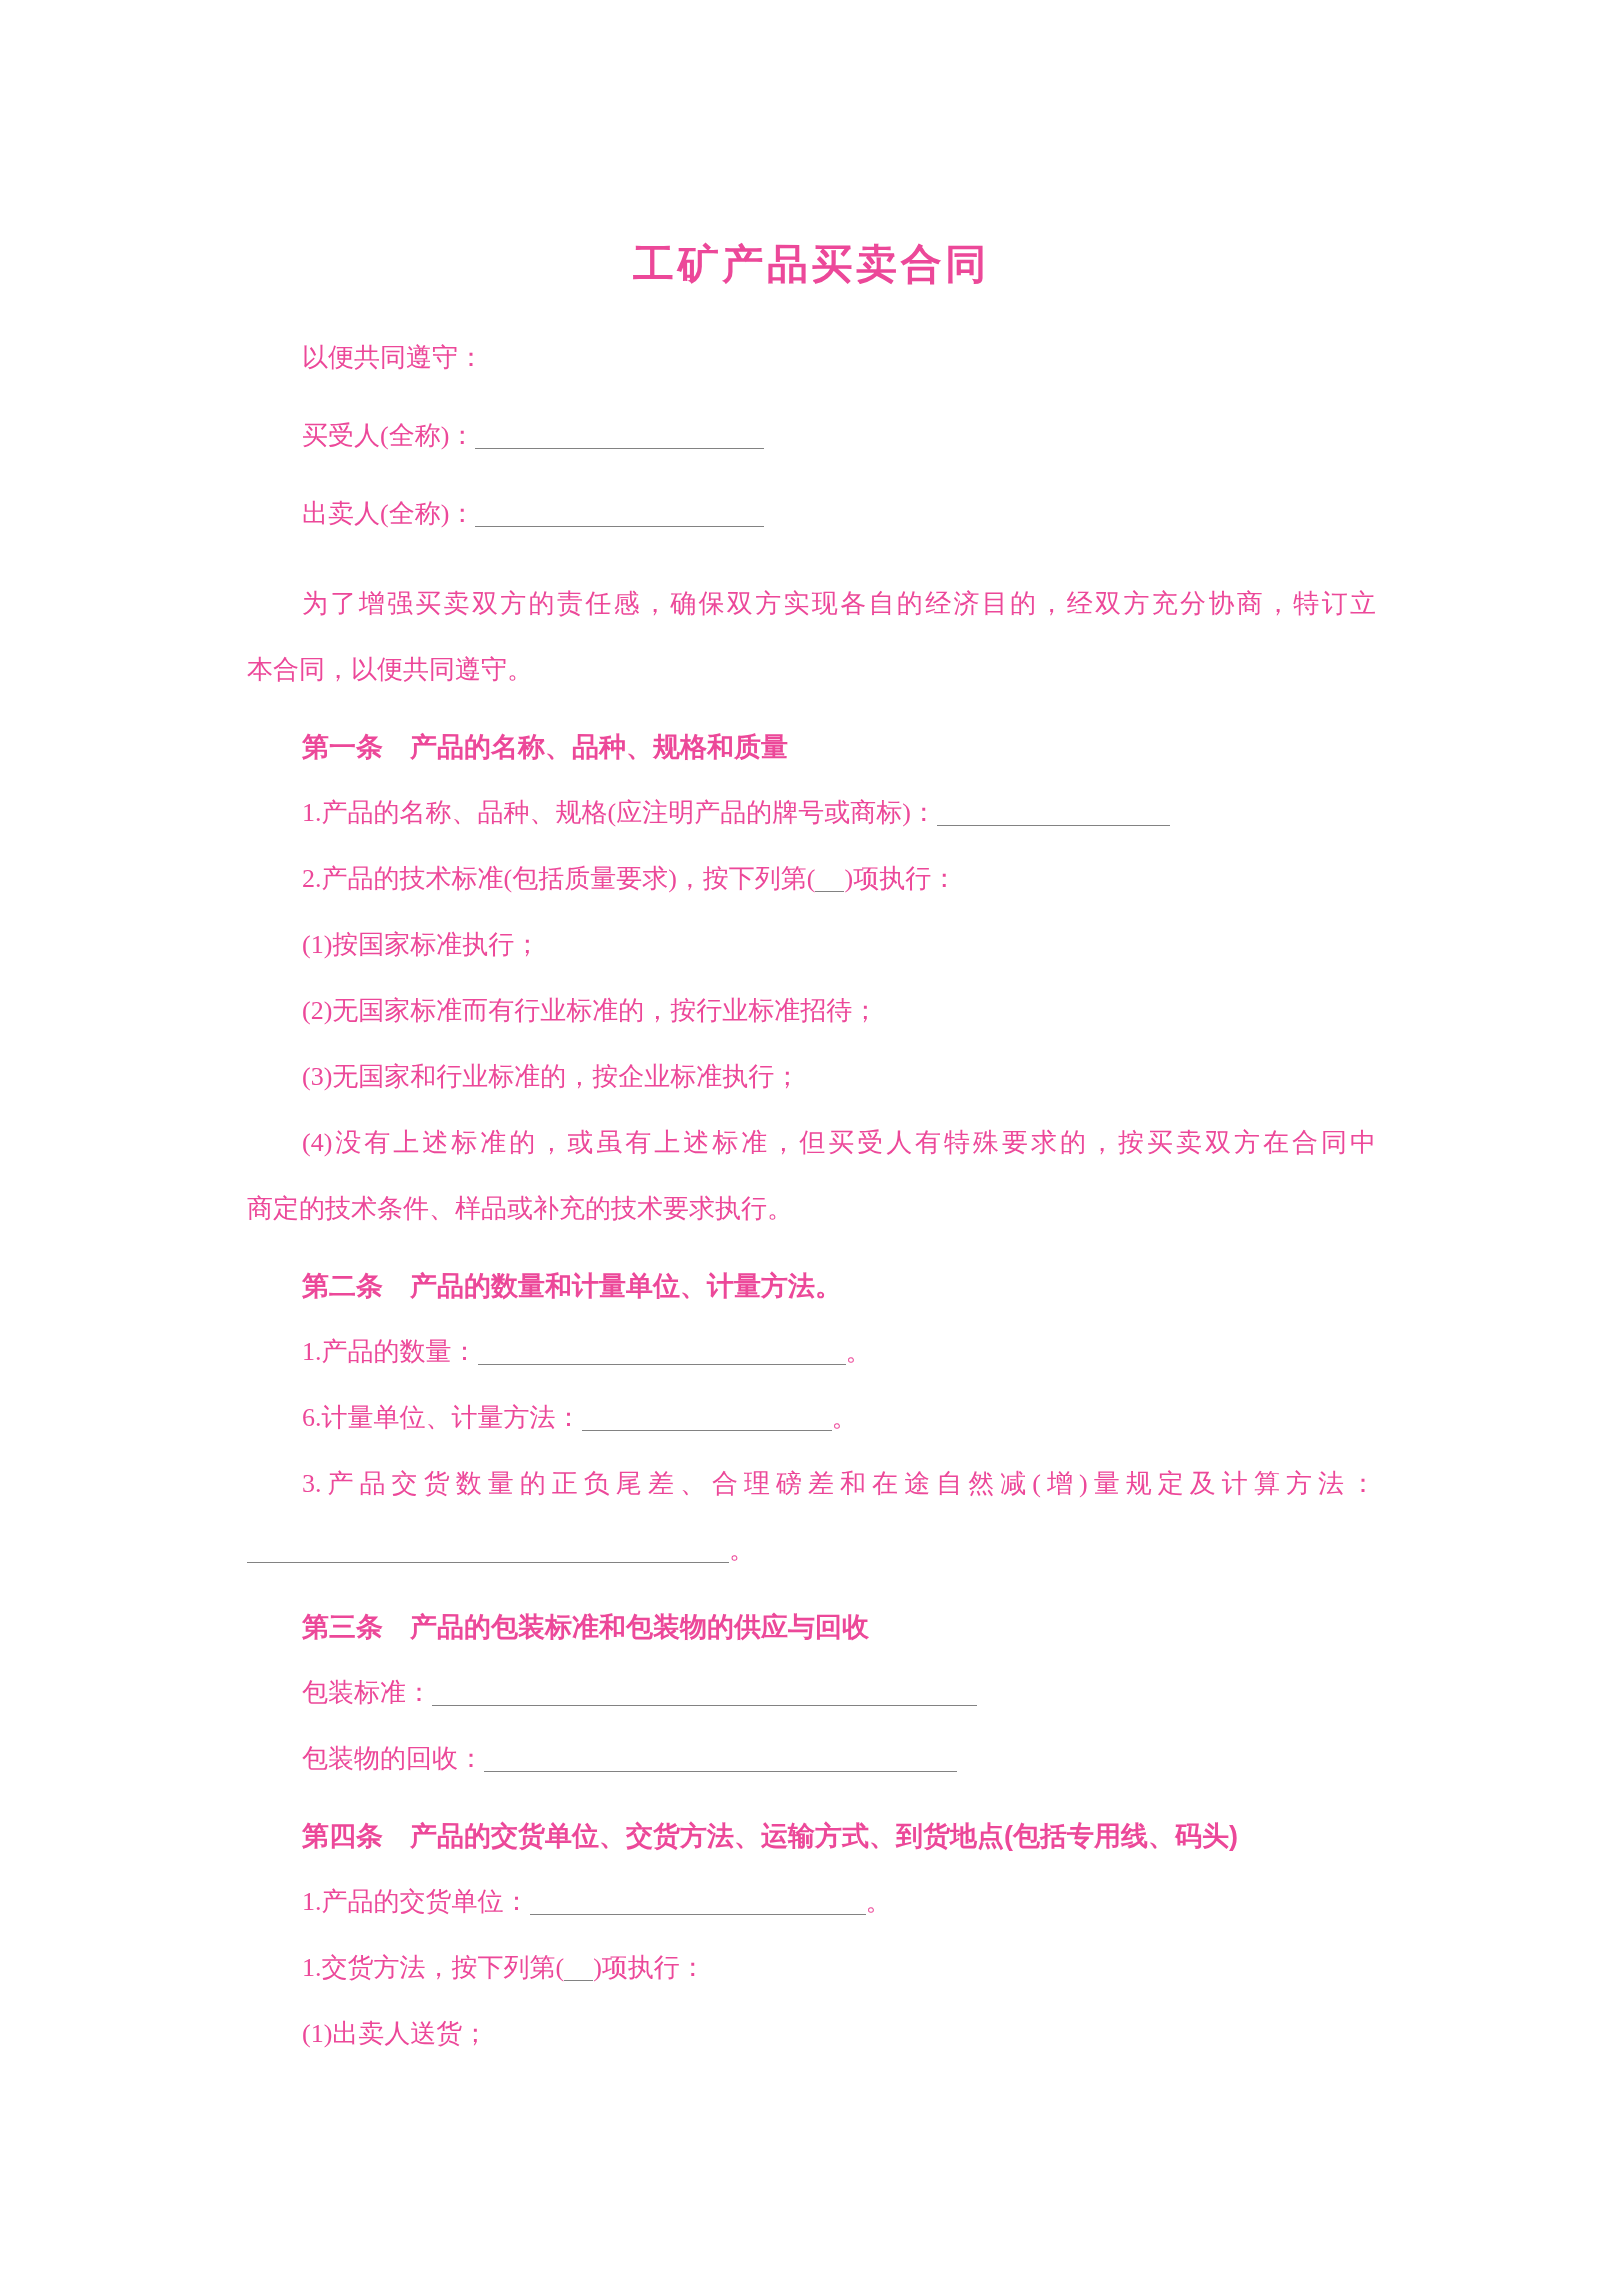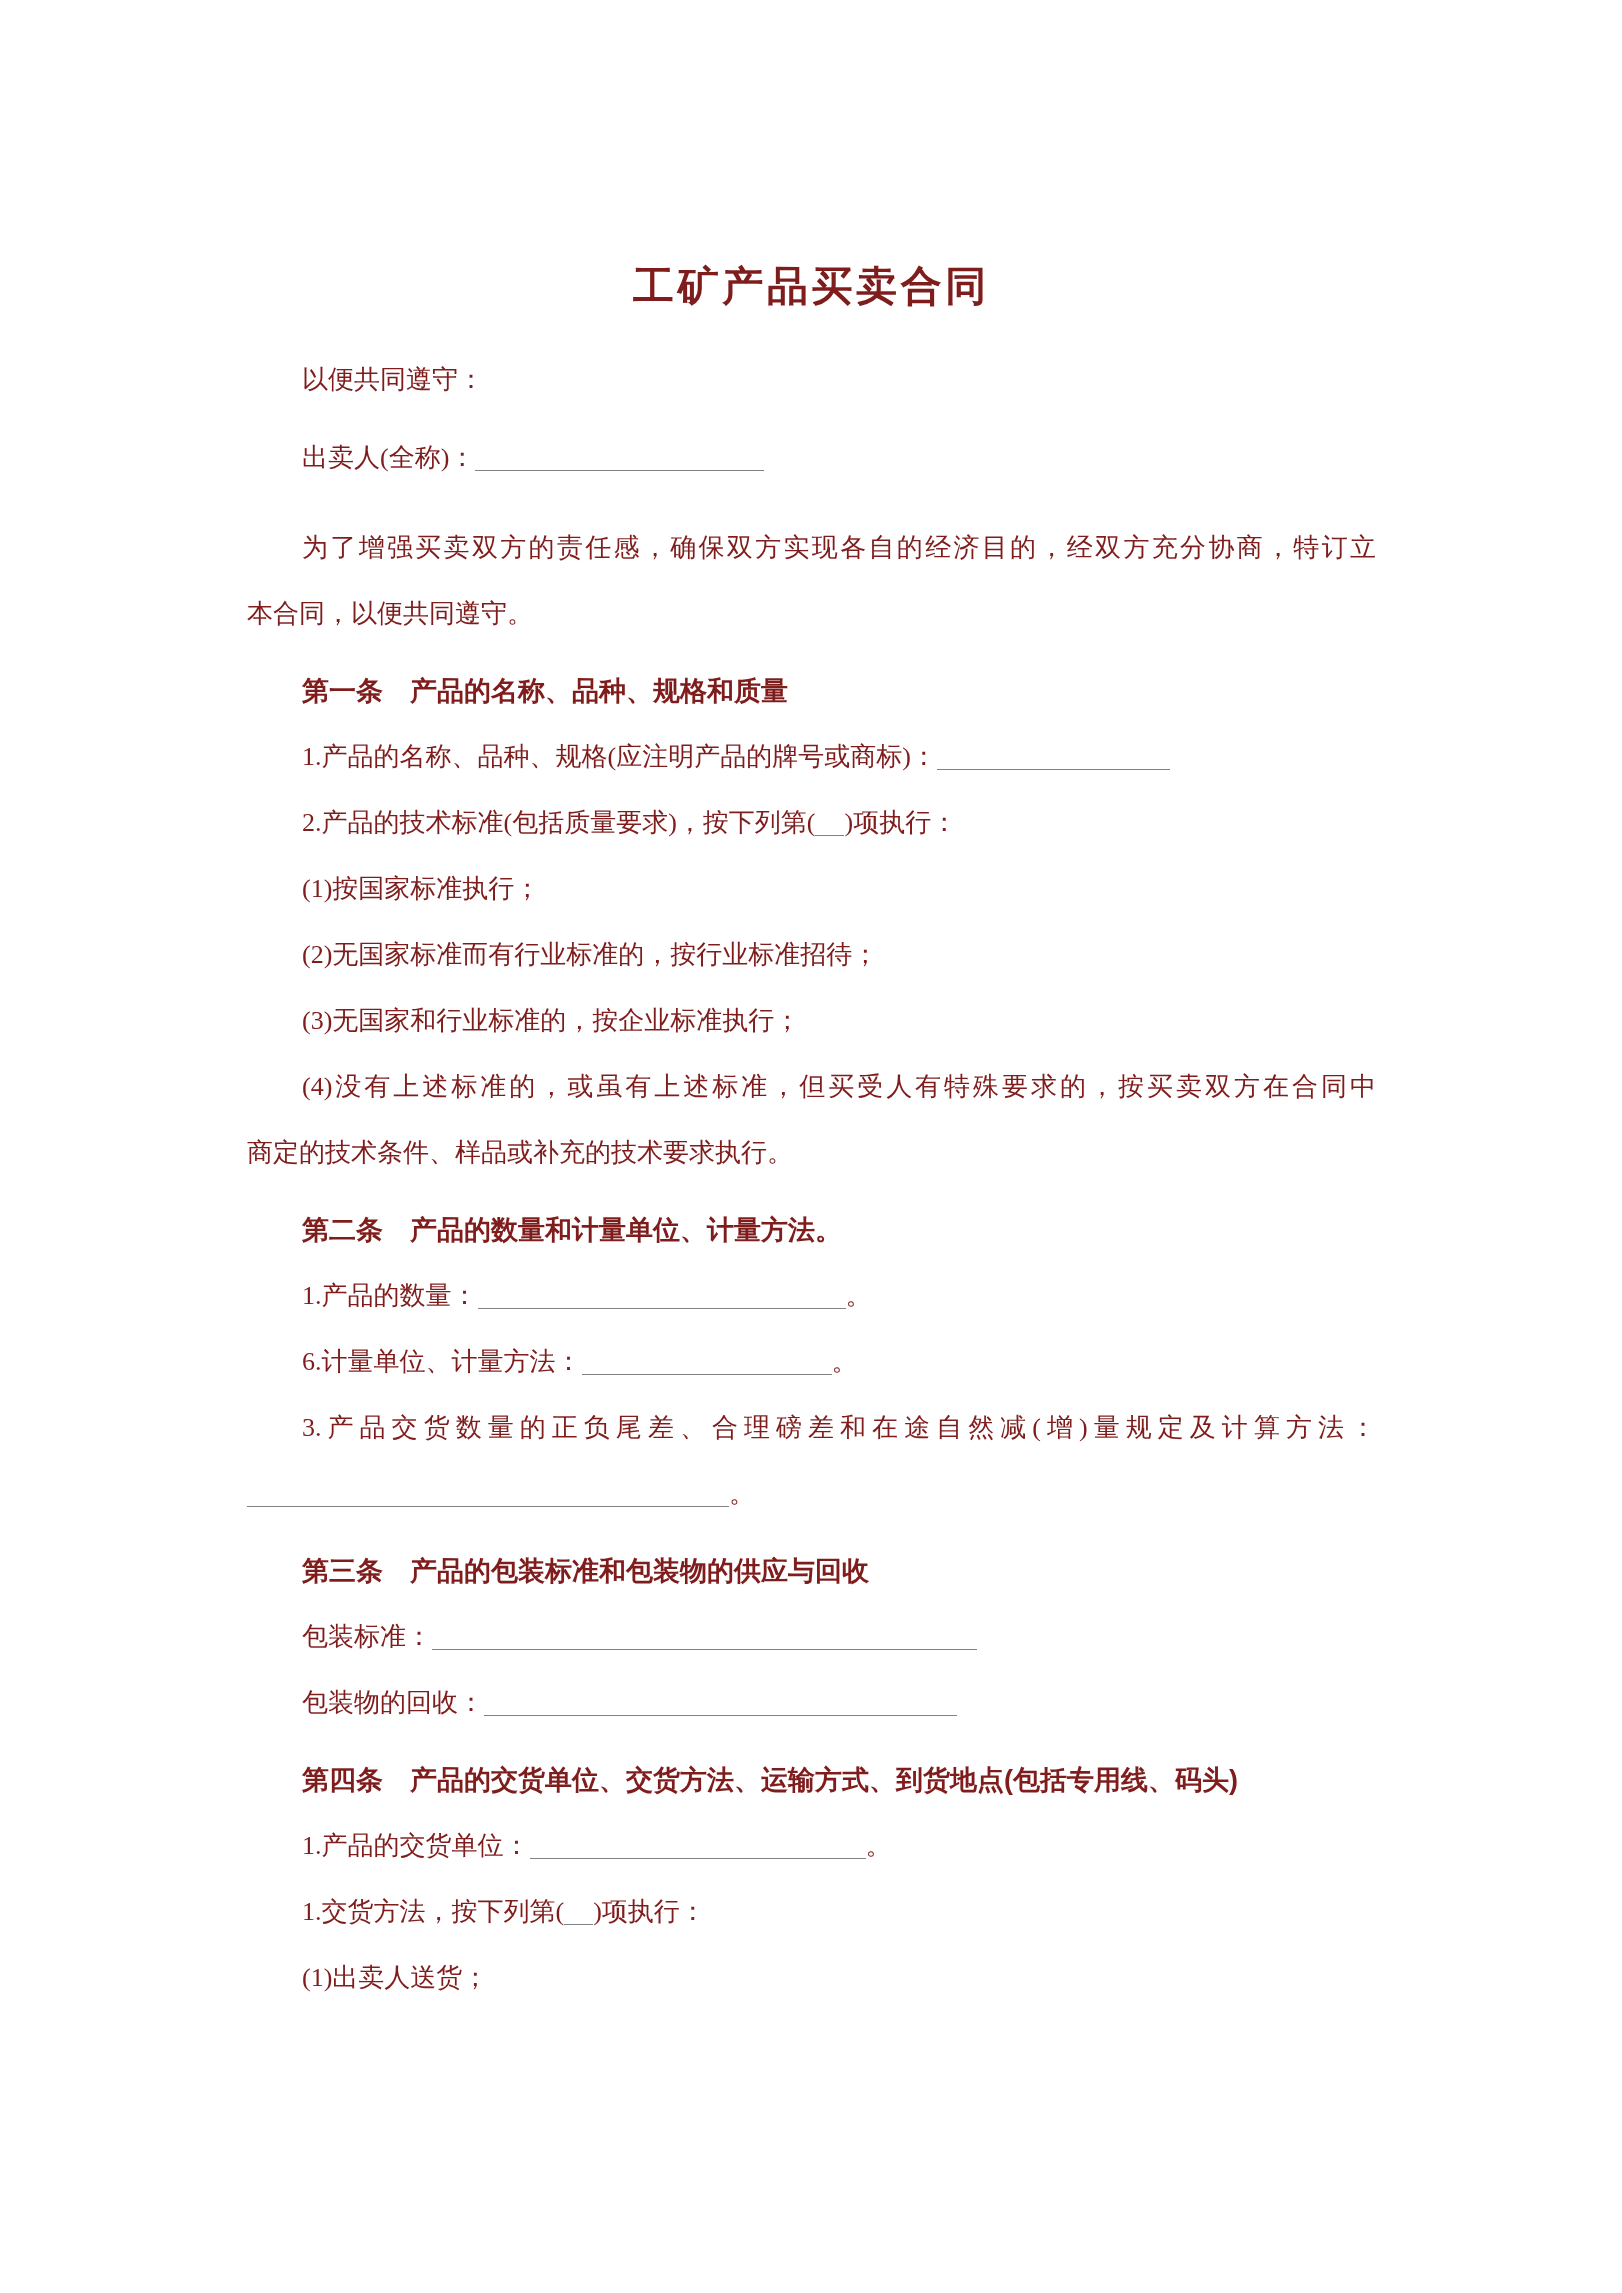--- a/index.html
+++ b/index.html
@@ -1,23 +1,22 @@
 <!DOCTYPE html>
 <html style="font-size:14.5px"><head>
 <meta charset="utf-8">
 <style>
   html, body { margin:0; padding:0; background:#ffffff; }
   .page {
     width:1623px; height:2168px;
-    background:#ffffff; color:#7f1d1d;
+    background:#ffffff; color:#ec4899;
     font-family:"Liberation Serif","DejaVu Serif",serif;
     overflow:hidden; position:relative;
     box-sizing:border-box;
     padding:235px 247px 0 247px;
-    margin-top:22px;
   }
   .title {
     margin:0 0 25.5px 0;
     text-align:center;
     font-family:"Liberation Sans","DejaVu Sans",sans-serif;
     font-weight:bold;
     font-size:41px;
     line-height:58px;
     letter-spacing:3.6px;
     white-space:nowrap;
@@ -48,20 +47,21 @@
 </style>
 </head>
 <body>
 
 <div class="page">
 
   <h1 class="title">工矿产品买卖合同</h1>
 
   <p class="ln"><span>以便共同遵守：</span></p>
 
+  <p class="ln"><span>买受人(全称)：</span><span class="blank" style="width:289px"></span></p>
 
   <p class="ln"><span>出卖人(全称)：</span><span class="blank" style="width:289px"></span></p>
 
   <p class="ln body-ln just gap-top">为了增强买卖双方的责任感，确保双方实现各自的经济目的，经双方充分协商，特订立</p>
   <p class="ln body-ln noindent">本合同，以便共同遵守。</p>
 
   <p class="ln body-ln heading">第一条　产品的名称、品种、规格和质量</p>
 
   <p class="ln body-ln"><span>1.产品的名称、品种、规格(应注明产品的牌号或商标)：</span><span class="blank" style="width:233px"></span></p>
 

